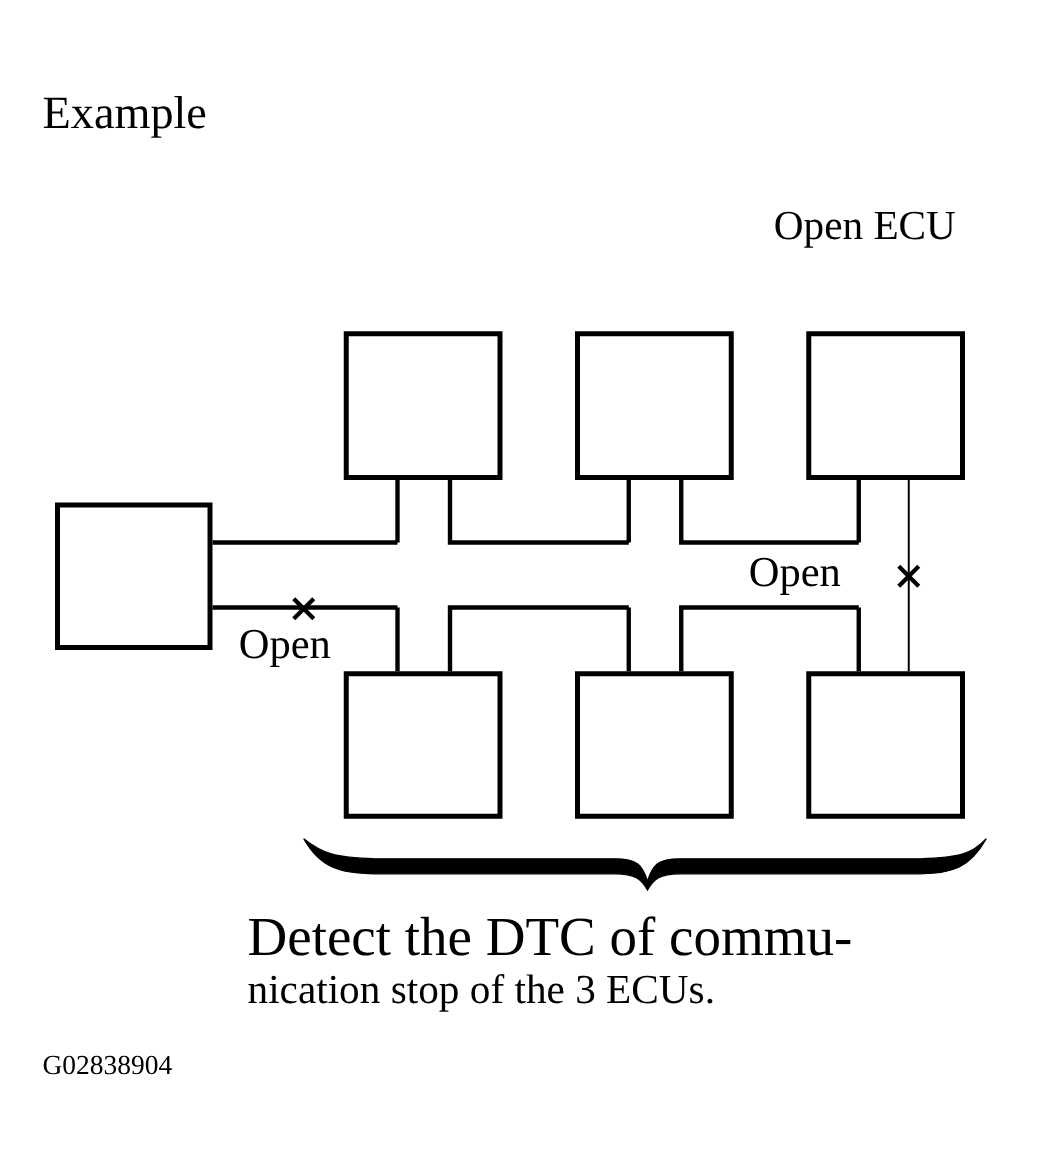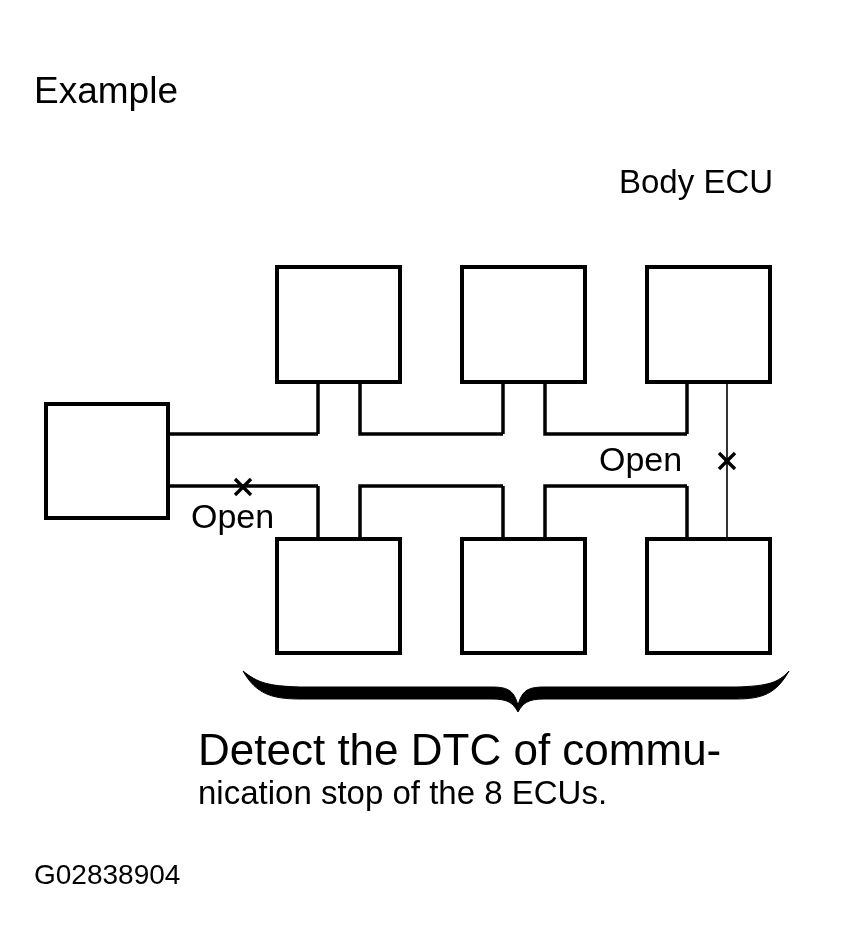--- a/index.html
+++ b/index.html
@@ -16,20 +16,21 @@
     width: 846px;
     height: 937px;
     background: #ffffff;
     overflow: hidden;
   }
   .txt {
     position: absolute;
     white-space: nowrap;
     color: #000000;
     line-height: 1;
+    font-family: Liberation Serif, serif;
   }
   #title-example {
     left: 34px;
     top: 72px;
     font-size: 37px;
   }
   #label-body-ecu {
     left: 619px;
     top: 165px;
     font-size: 33px;
@@ -50,37 +51,36 @@
     font-size: 44px;
   }
   #caption-line-2 {
     left: 198px;
     top: 776px;
     font-size: 33px;
   }
   #figure-id {
     left: 34px;
     top: 841px;
-    font-size: 28px;
-    margin-top: 20px;
+    font-size: 22px;
   }
   #diagram-svg {
     position: absolute;
     left: 0;
     top: 0;
   }
 </style>
 </head>
 <body>
 
 <div id="figure">
 
   <div class="txt" id="title-example">Example</div>
 
-  <div class="txt" id="label-body-ecu">Body ECU</div>
+  <div class="txt" id="label-body-ecu">Open ECU</div>
 
   <svg id="diagram-svg" width="846" height="937" viewBox="0 0 846 937">
 
     <rect x="46" y="404" width="122" height="114" fill="#ffffff" stroke="#000000" stroke-width="4"></rect>
 
     <rect x="277" y="267" width="123" height="115" fill="#ffffff" stroke="#000000" stroke-width="4"></rect>
 
     <rect x="462" y="267" width="123" height="115" fill="#ffffff" stroke="#000000" stroke-width="4"></rect>
 
     <rect x="647" y="267" width="123" height="115" fill="#ffffff" stroke="#000000" stroke-width="4"></rect>
@@ -135,17 +135,17 @@
              L 300 699
              C 272 699, 256 694, 243 671 Z" fill="#000000" stroke="#000000" stroke-width="1"></path>
   </svg>
 
   <div class="txt" id="label-open-left">Open</div>
 
   <div class="txt" id="label-open-right">Open</div>
 
   <div class="txt" id="caption-line-1">Detect the DTC of commu-</div>
 
-  <div class="txt" id="caption-line-2">nication stop of the 8 ECUs.</div>
+  <div class="txt" id="caption-line-2">nication stop of the 3 ECUs.</div>
 
   <div class="txt" id="figure-id">G02838904</div>
 
 </div>
 
 </body></html>

